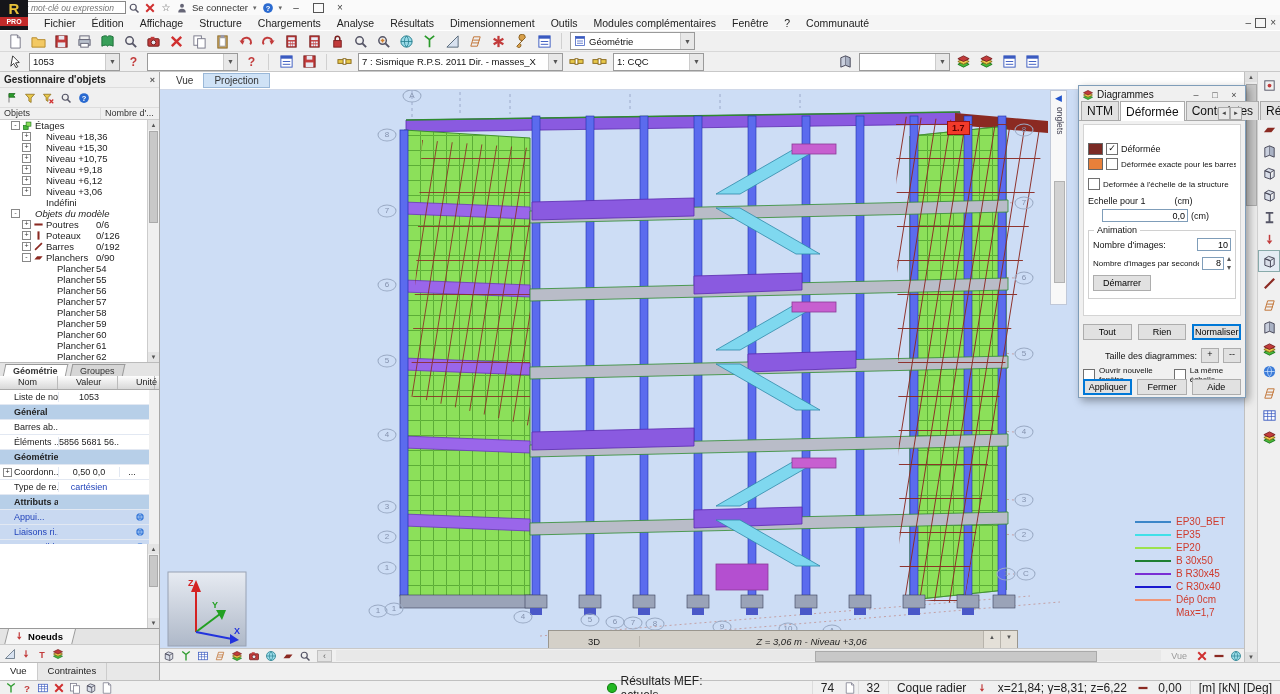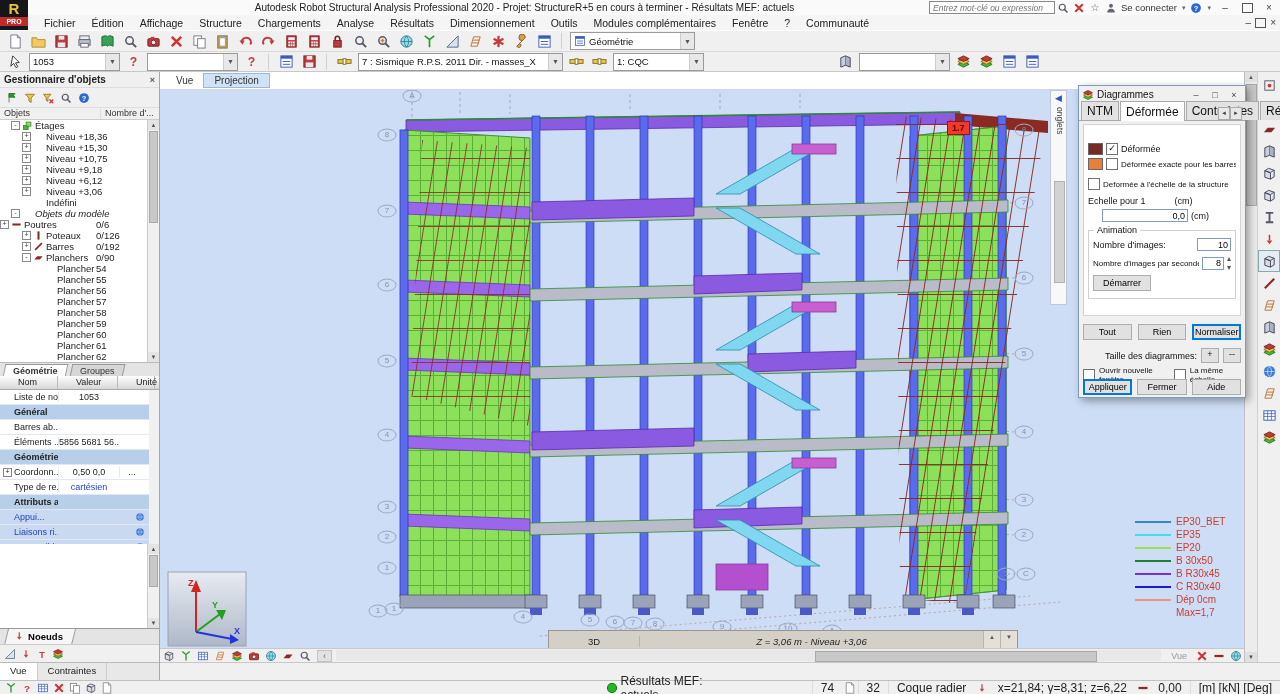--- a/index.html
+++ b/index.html
@@ -348,21 +348,20 @@
 </svg>
 
 <div id="app">
 
   <div class="logo">
     <span class="r">R</span>
     <span class="pro">PRO</span>
   </div>
 
   <div class="titlebar">
-    <span class="tb-title">Autodesk Robot Structural Analysis Professional 2020 - Projet: StructureR+5  en cours à terminer - Résultats MEF: actuels</span>
     <input class="tb-search" placeholder="Entrez mot-clé ou expression" style="">
     <span class="tb-ic">
         <svg class="ic12">
           <use href="#s-mag"></use>
         </svg>
       </span>
     <span class="tb-ic">
         <svg class="ic12">
           <use href="#s-cross"></use>
         </svg>
@@ -777,21 +776,21 @@
 
         <div class="trow" style="padding-left: 11px; font-style: italic;">
           <span class="expbox">-</span>
           <svg class="ticon">
             <use href="#"></use>
           </svg>
           <span class="tlabel">Objets du modèle</span>
           <span class="tcount"></span>
         </div>
 
-        <div class="trow" style="">
+        <div class="trow" style="padding-left: 22px;">
           <span class="expbox">+</span>
           <svg class="ticon">
             <use href="#s-beam"></use>
           </svg>
           <span class="tlabel">Poutres</span>
           <span class="tcount">0/6</span>
         </div>
 
         <div class="trow" style="padding-left: 22px;">
           <span class="expbox">+</span>

